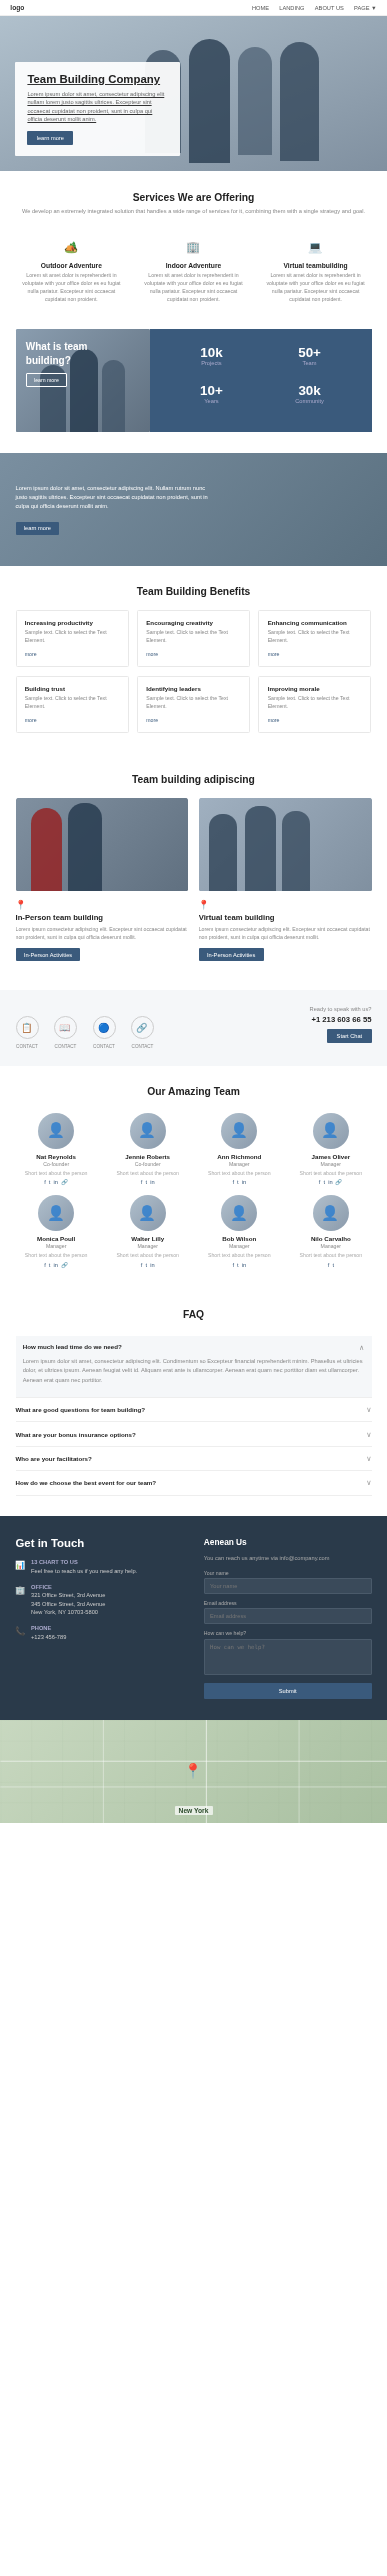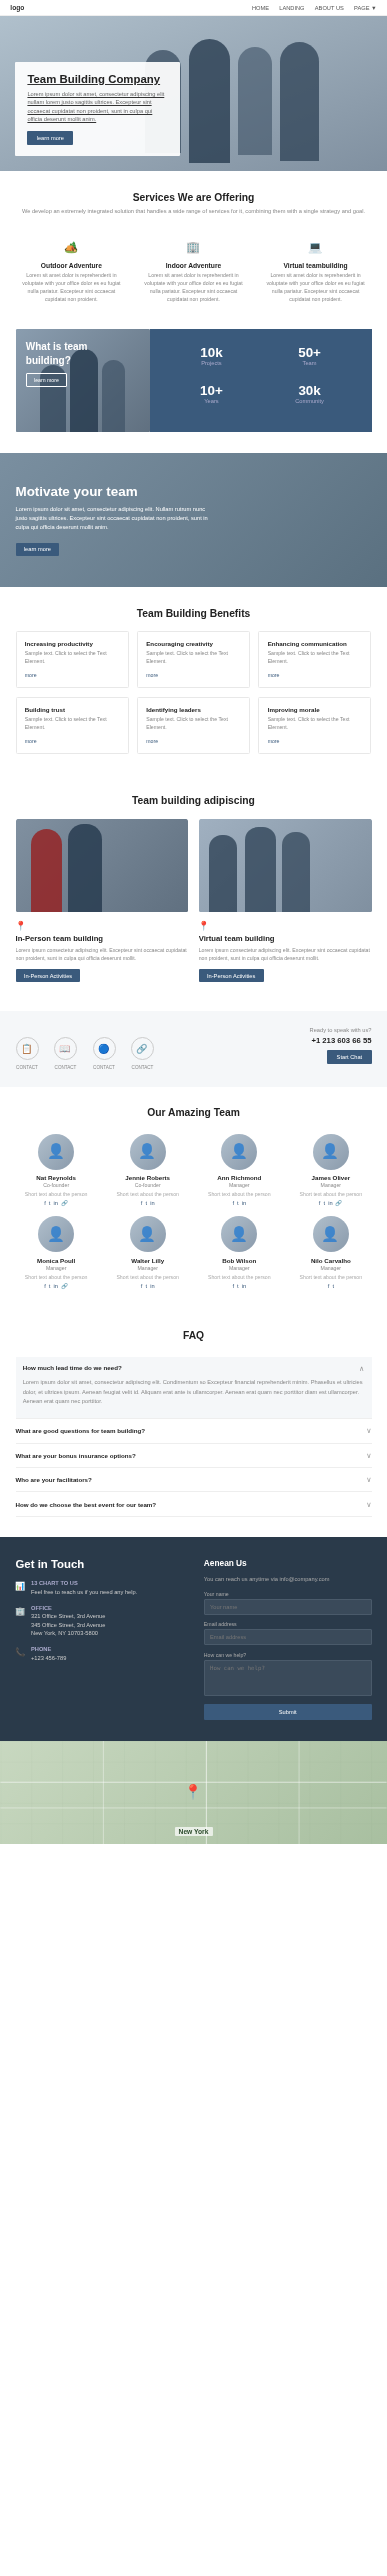--- a/index.html
+++ b/index.html
@@ -190,21 +190,20 @@
     </div>
     <div class="stat-item">
       <div class="num">30k</div>
       <div class="label">Community</div>
     </div>
   </div>
 </div>
 
 <div class="motivate-section">
   <div style="position:relative;z-index:2;">
-    <h2>Motivate your team</h2>
     <p>Lorem ipsum dolor sit amet, consectetur adipiscing elit. Nullam rutrum nunc justo sagittis ultrices. Excepteur sint occaecat cupidatat non proident, sunt in culpa qui officia deserunt mollit anim.</p>
     <button class="btn-secondary">learn more</button>
   </div>
 </div>
 
 <div class="section-inner">
   <h2 class="section-title" style="margin-bottom:12.4px;">Team Building Benefits</h2>
   <div class="benefits-grid">
     <div class="benefit-card">
       <h4>Increasing productivity</h4>

